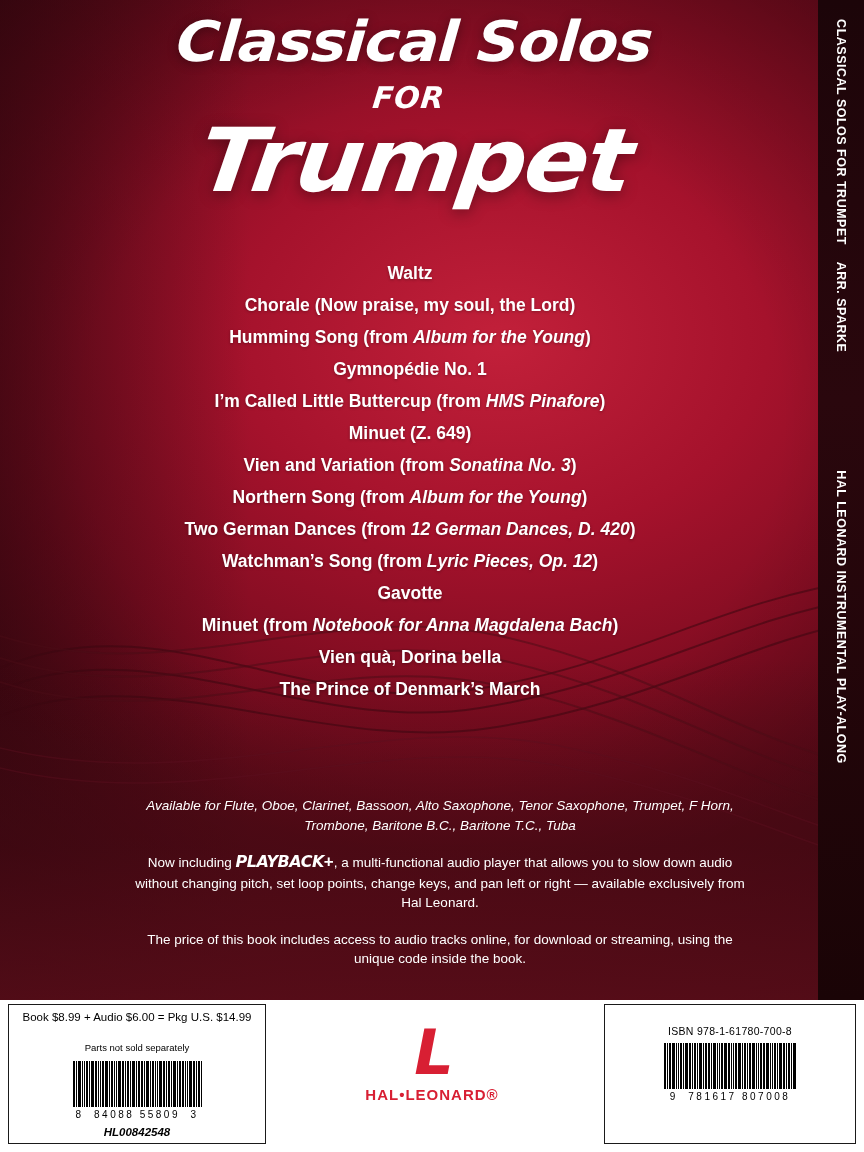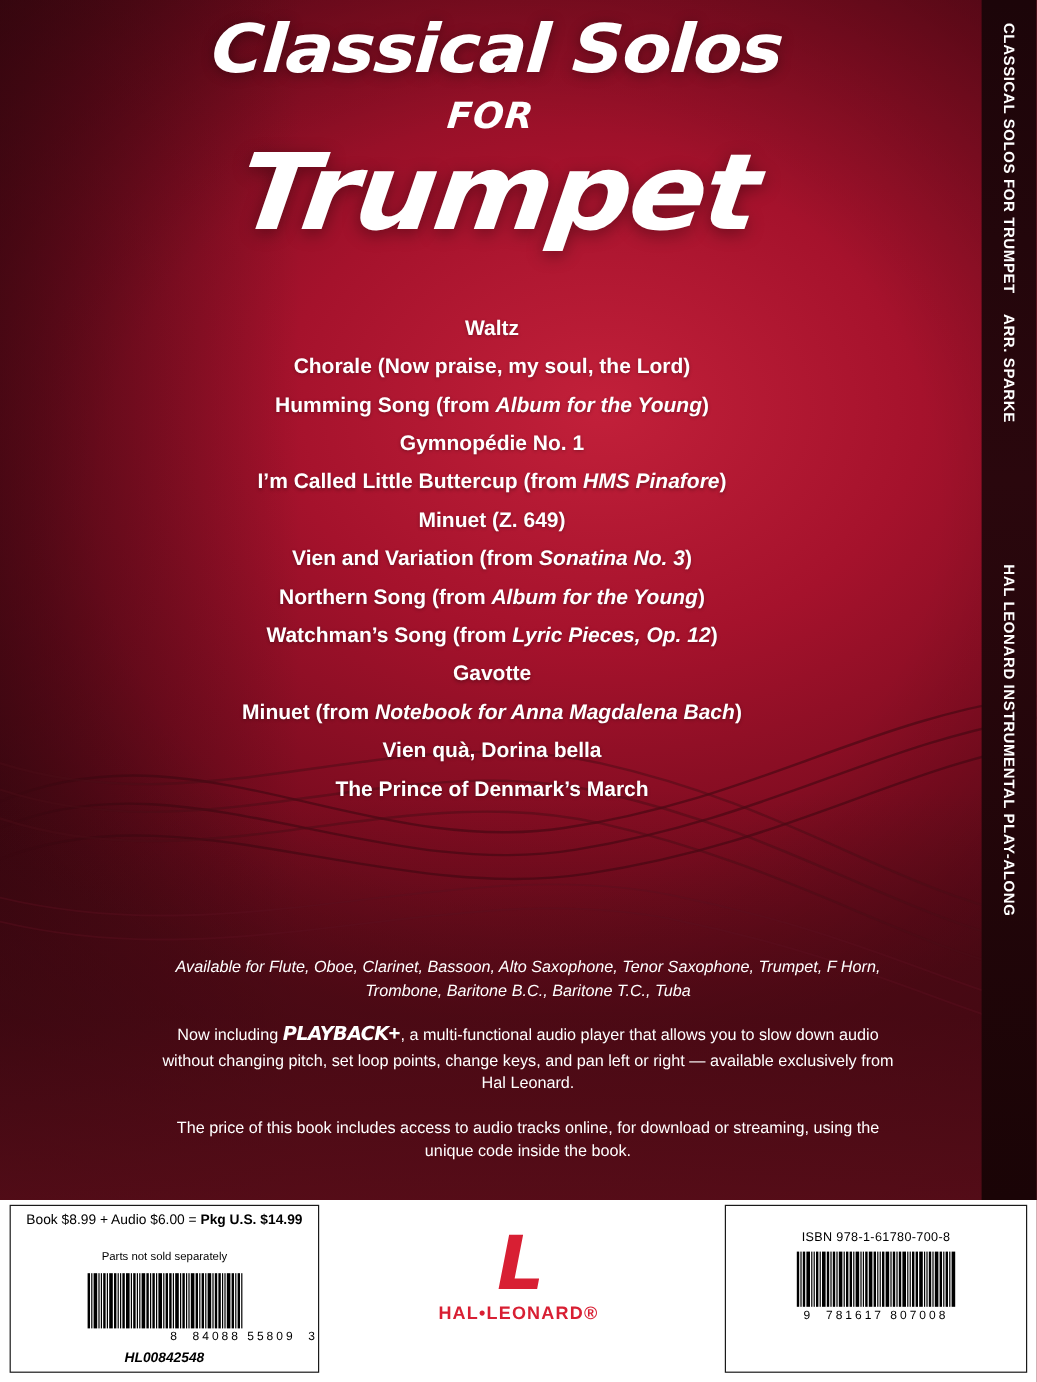--- a/index.html
+++ b/index.html
@@ -208,39 +208,39 @@
     height: 140px;
     border: 1px solid #1a1a1a;
     box-sizing: border-box;
     text-align: center;
   }
   #price-line {
     margin-top: 6px;
     font-size: 11.5px;
     color: #000;
   }
-  #price-line b { font-weight: bold; }
+  #price-line b { font-weight: normal; }
   #parts-line {
     font-size: 9.5px;
     color: #000;
     margin-top: 19px;
   }
   .barcode {
     display: flex;
     align-items: flex-end;
     justify-content: center;
     height: 46px;
     gap: 1px;
   }
   .barcode i {
     display: block;
     background: #000;
     height: 100%;
   }
-  #upc-wrap { margin-top: 8px; text-align: right; }
+  #upc-wrap { margin-top: 8px; }
   #upc-digits {
     font-size: 10px;
     letter-spacing: 2.5px;
     margin-top: 2px;
     color: #000;
   }
   #hl-number {
     font-size: 11.5px;
     font-weight: bold;
     margin-top: 6px;
@@ -330,20 +330,21 @@
 
     <div id="song-list">
       <div class="song"><span>Waltz</span><i></i><span></span></div>
       <div class="song"><span>Chorale (Now praise, my soul, the Lord)</span><i></i><span></span></div>
       <div class="song"><span>Humming Song (from </span><i>Album for the Young</i><span>)</span></div>
       <div class="song"><span>Gymnopédie No. 1</span><i></i><span></span></div>
       <div class="song"><span>I’m Called Little Buttercup (from </span><i>HMS Pinafore</i><span>)</span></div>
       <div class="song"><span>Minuet (Z. 649)</span><i></i><span></span></div>
       <div class="song"><span>Vien and Variation (from </span><i>Sonatina No. 3</i><span>)</span></div>
       <div class="song"><span>Northern Song (from </span><i>Album for the Young</i><span>)</span></div>
+      <div class="song"><span>Two German Dances (from </span><i>12 German Dances, D. 420</i><span>)</span></div>
       <div class="song"><span>Watchman’s Song (from </span><i>Lyric Pieces, Op. 12</i><span>)</span></div>
       <div class="song"><span>Gavotte</span><i></i><span></span></div>
       <div class="song"><span>Minuet (from </span><i>Notebook for Anna Magdalena Bach</i><span>)</span></div>
       <div class="song"><span>Vien quà, Dorina bella</span><i></i><span></span></div>
       <div class="song"><span>The Prince of Denmark’s March</span><i></i><span></span></div>
     </div>
 
     <div id="available-line">Available for Flute, Oboe, Clarinet, Bassoon, Alto Saxophone, Tenor Saxophone, Trumpet, F Horn, Trombone, Baritone B.C., Baritone T.C., Tuba</div>
 
     <div id="playback-para">

